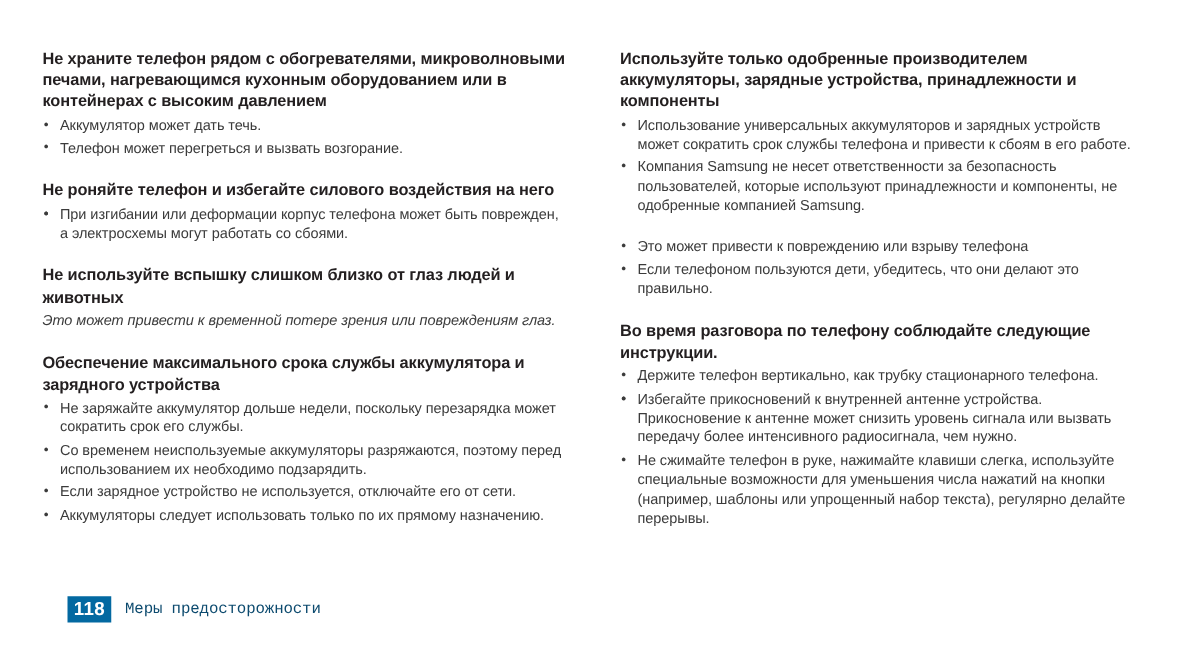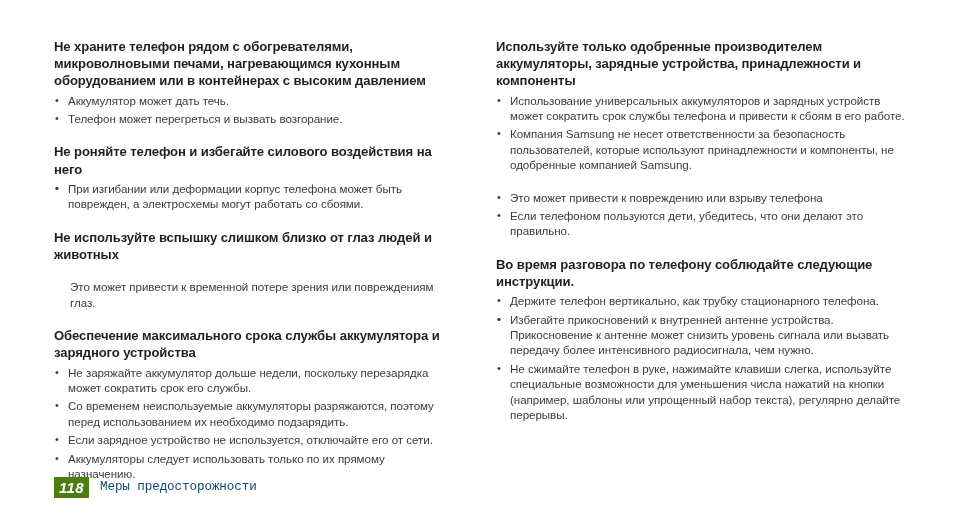--- a/index.html
+++ b/index.html
@@ -33,21 +33,21 @@
     flex-direction: row;
     align-items: flex-start;
   }
 
   .column {
     box-sizing: border-box;
   }
 
   .column-left {
     width: 460px;
-    padding: 38px 8px 0 54px;
+    padding: 38px 8px 0 34px;
   }
 
   .column-right {
     width: 494px;
     padding: 38px 48px 0 36px;
   }
 
   h2.section-heading {
     font-size: 13.1px;
     line-height: 17.2px;
@@ -86,43 +86,43 @@
   ul.bullets li .bullet-dot {
     position: absolute;
     left: 1px;
     top: 0px;
     font-size: 11px;
     line-height: 15.4px;
     color: #3b3b3b;
   }
 
   p.plain-text {
-    margin: 16px;
+    margin: 0;
     font-size: 11.6px;
     line-height: 15.6px;
     color: #3b3b3b;
     letter-spacing: -0.05px;
+    font-style: italic;
   }
 
   .footer {
     position: absolute;
     left: 54px;
     bottom: 20px;
     display: flex;
     flex-direction: row;
     align-items: center;
   }
 
   .page-number-badge {
     display: inline-flex;
     align-items: center;
     justify-content: center;
-    background: #4d7c0f;
+    background: #0369a1;
     color: #ffffff;
-    font-style: italic;
     font-weight: bold;
     font-size: 15px;
     line-height: 1;
     width: 35px;
     height: 21px;
     letter-spacing: 0.3px;
   }
 
   .footer-title {
     margin-left: 11px;

